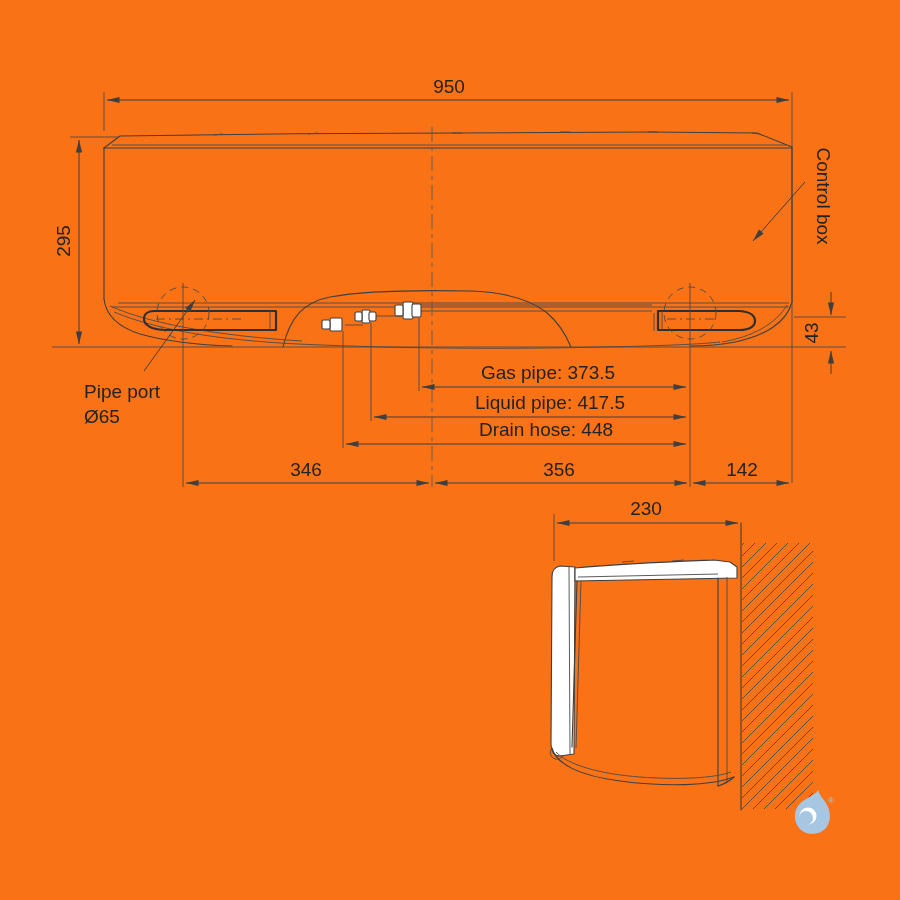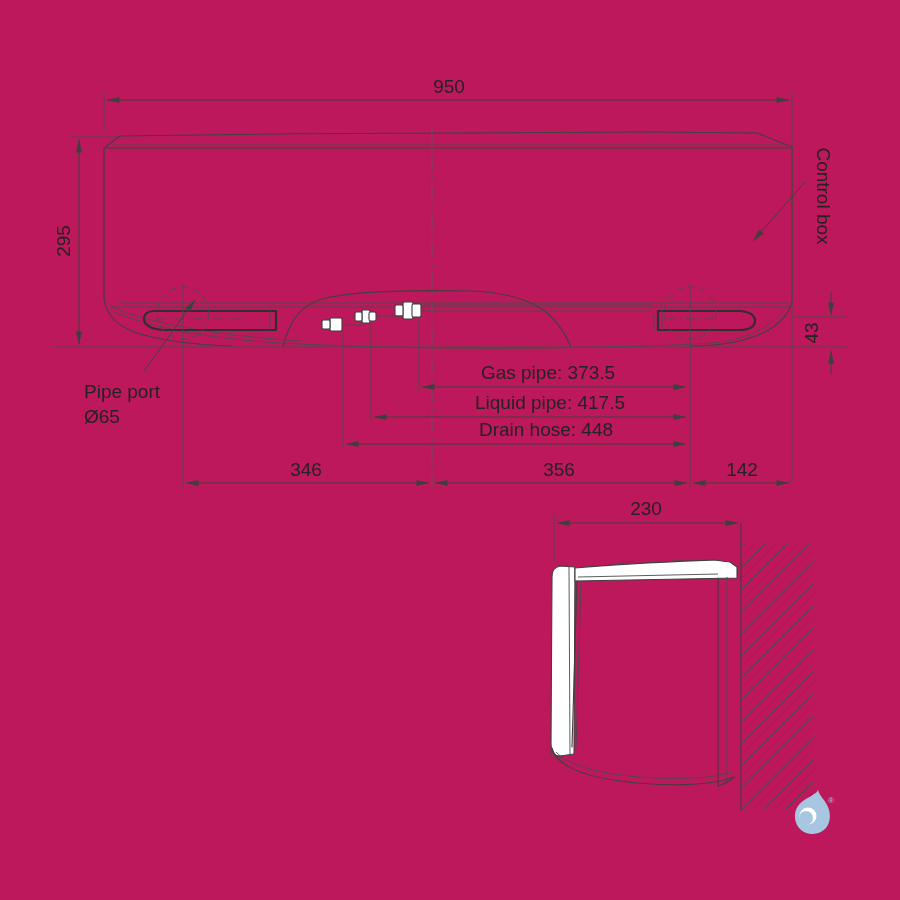--- a/index.html
+++ b/index.html
@@ -1,16 +1,16 @@
 <!DOCTYPE html>
 <html><head>
 <meta charset="utf-8">
 <style>
   html,body{margin:0;padding:0;background:#ffffff;}
-  #stage{position:relative;width:900px;height:900px;background:#be185d;overflow:hidden;
+  #stage{position:relative;width:900px;height:900px;background:#f97316;overflow:hidden;
          font-family:"Liberation Sans", sans-serif;}
   svg{position:absolute;left:0;top:0;}
   svg text{font-family:"Liberation Sans", sans-serif;fill:#232323;font-size:19px;}
   .ln   {stroke:#3f3f3f;stroke-width:1.1;fill:none;stroke-linecap:round;stroke-linejoin:round;}
   .thin {stroke:#4a4a4a;stroke-width:0.9;fill:none;}
   .thick{stroke:#2f2f2f;stroke-width:2.2;fill:none;stroke-linejoin:round;}
   .dim  {stroke:#3f3f3f;stroke-width:1;fill:none;}
   .cl   {stroke:#5a5a5a;stroke-width:0.9;fill:none;stroke-dasharray:15 5 4 5;}
   .dash {stroke:#4a4a4a;stroke-width:0.9;fill:none;stroke-dasharray:7 5;}
   .dd   {stroke:#4a4a4a;stroke-width:0.9;fill:none;stroke-dasharray:9 4 2 4;}

